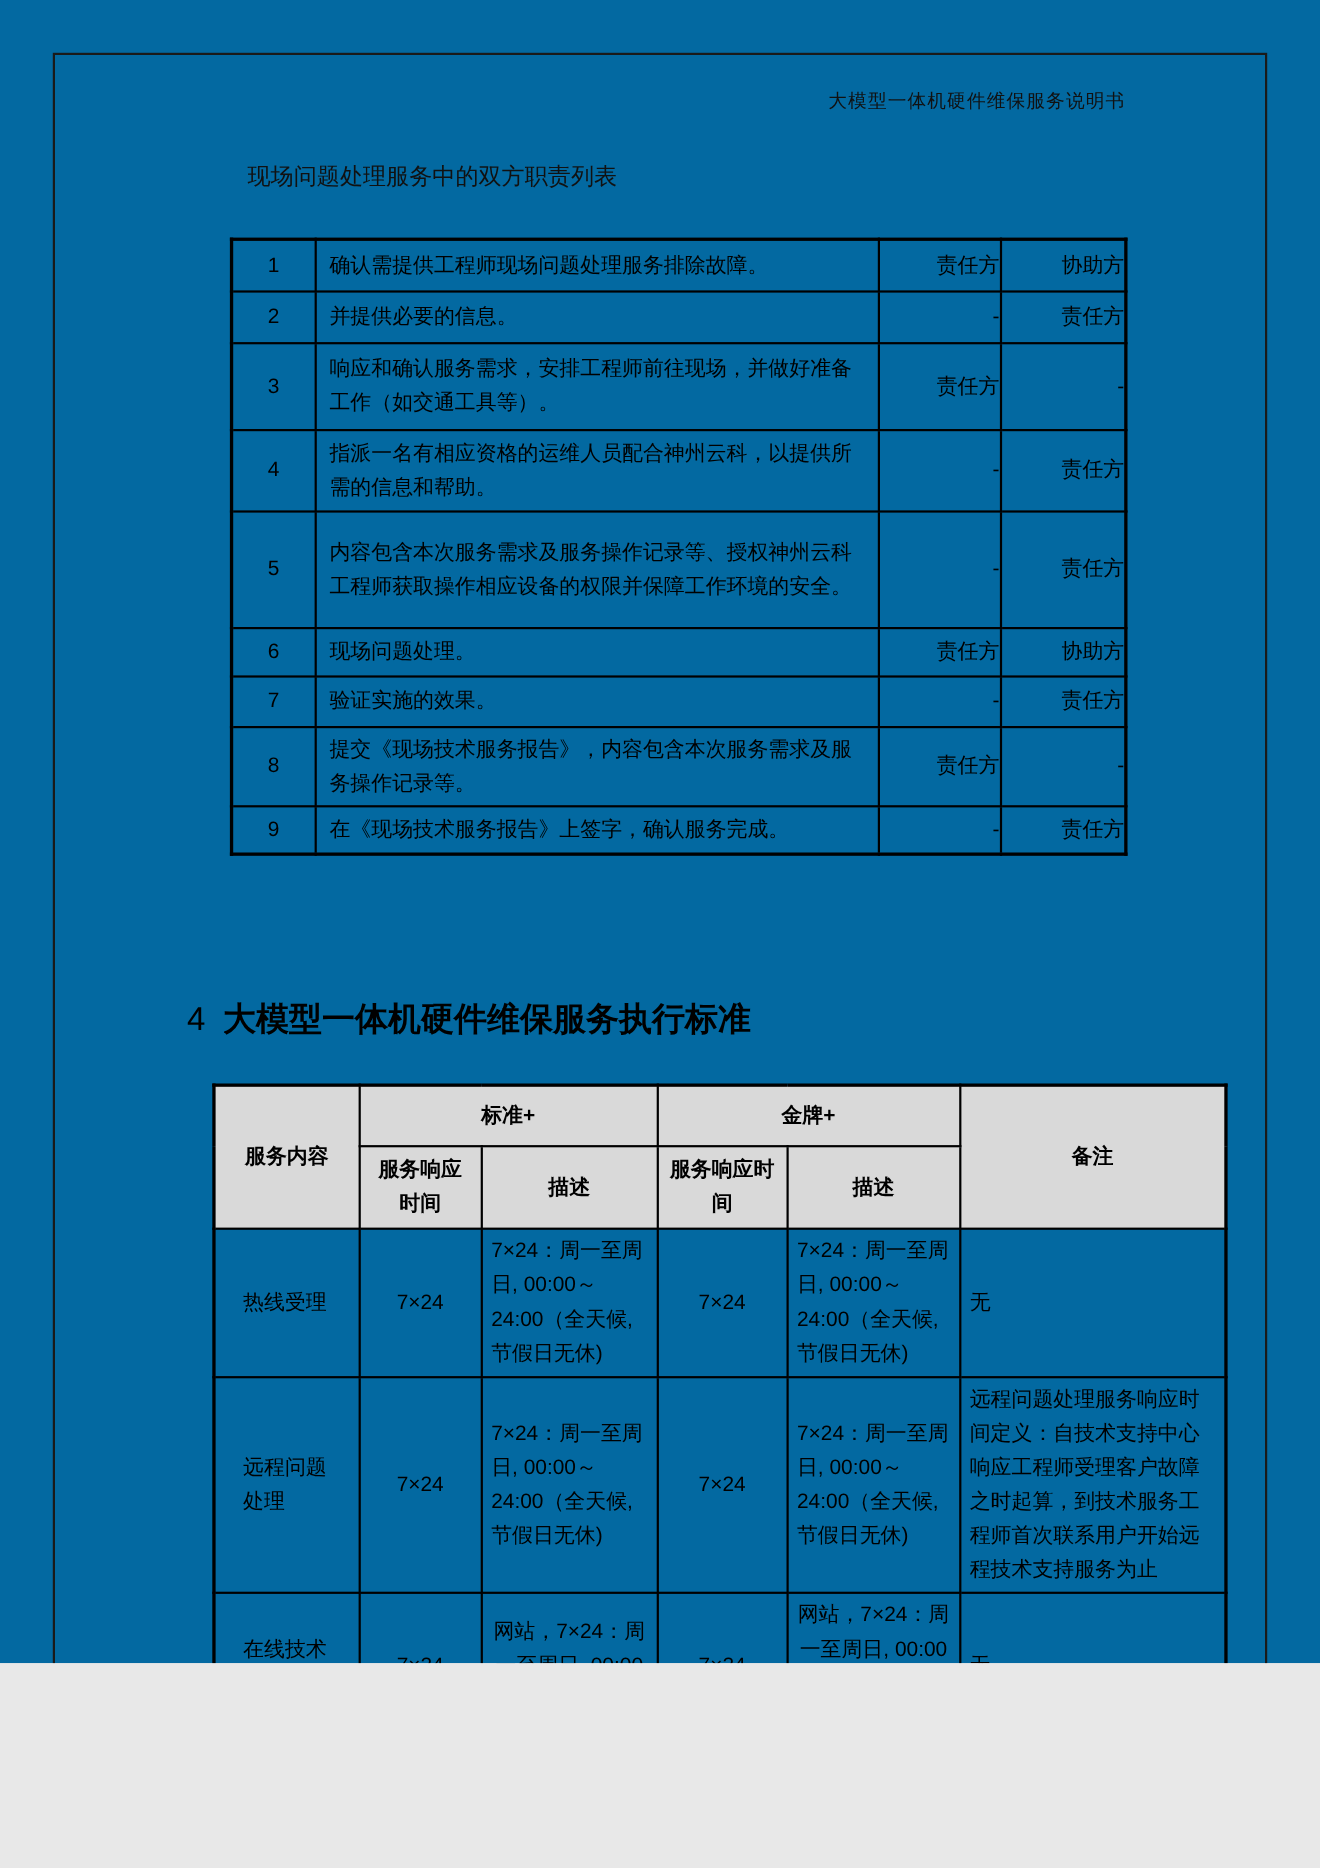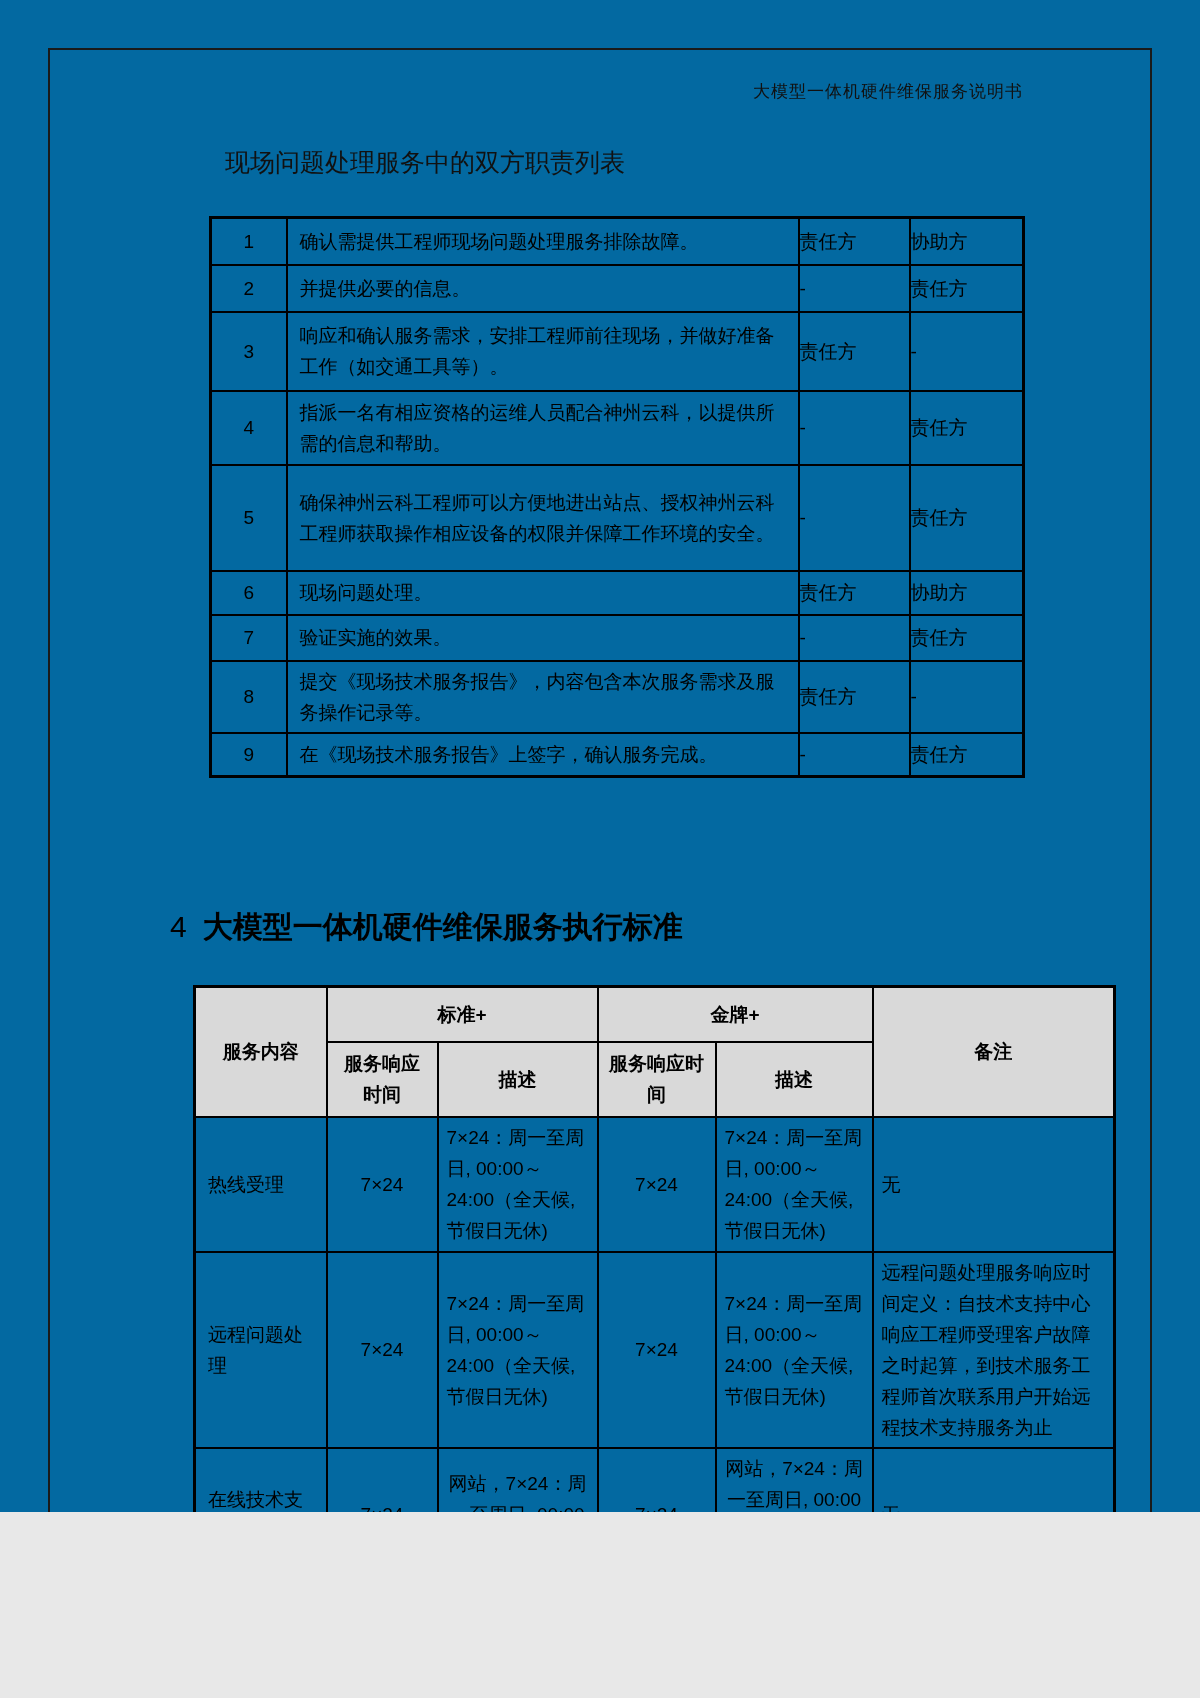--- a/index.html
+++ b/index.html
@@ -13,43 +13,43 @@
     position:absolute; left:48px; top:48px; width:1104px; height:1602px;
     border:2px solid #1a1a1a;
   }
   .doc-header {
     position:absolute; top:80px; right:177px;
     font-family:"Liberation Serif","DejaVu Serif",serif;
     font-size:17px; letter-spacing:1px; color:#111;
   }
   .intro {
     position:absolute; top:146px; left:225px;
-    font-size:25px; color:#111;
+    font-size:21px; color:#111;
   }
   table { border-collapse:collapse; table-layout:fixed; }
   td, th { border:2px solid #000; font-size:19px; line-height:31px; vertical-align:middle; }
   th { background:#d9d9d9; font-weight:bold; text-align:center; padding:2px 10px; }
 
   
   .t1 { position:absolute; left:209px; top:216px; width:813px; border:3px solid #000; }
   .t1 td.no   { text-align:center; }
   .t1 td.act  { text-align:left; padding:4px 12px; }
-  .t1 td.role { text-align:left;margin-left:44px; }
+  .t1 td.role { text-align:right;margin-left:44px; }
 
   
   .h4 {
     position:absolute; top:906px; left:170px;
     font-size:30px; line-height:42px; color:#000;text-align:right;
   }
   .h4 .num { font-weight:400; margin-right:16px; }
   .h4 .txt { font-weight:700; }
 
   
   .t2 { position:absolute; left:193px; top:985px; width:920px; border:3px solid #000; }
-  .t2 td.svc    { text-align:left; padding:4px 12px; }
+  .t2 td.svc    { text-align:left; padding:4px 25px; }
   .t2 td.time   { text-align:center;margin-top:46px; }
   .t2 td.desc   { text-align:left; padding:4px 8px;margin-left:20px; }
   .t2 td.desc.center { text-align:center; }
   .t2 td.remark { text-align:left; padding:4px 8px; }
 
   .footer {
     position:absolute; top:1582px; left:0; width:1200px; text-align:center;
     font-family:"Liberation Serif","DejaVu Serif",serif; font-size:19px; color:#111;
   }
   .footer .pg { font-weight:bold; }
@@ -92,21 +92,21 @@
       <td class="role">-</td>
     </tr>
     <tr style="height:74px">
       <td class="no">4</td>
       <td class="act">指派一名有相应资格的运维人员配合神州云科，以提供所需的信息和帮助。</td>
       <td class="role">-</td>
       <td class="role">责任方</td>
     </tr>
     <tr style="height:106px">
       <td class="no">5</td>
-      <td class="act">确保神州云科工程师可以方便地进出站点、授权神州云科工程师获取操作相应设备的权限并保障工作环境的安全。</td>
+      <td class="act">内容包含本次服务需求及服务操作记录等、授权神州云科工程师获取操作相应设备的权限并保障工作环境的安全。</td>
       <td class="role">-</td>
       <td class="role">责任方</td>
     </tr>
     <tr style="height:44px">
       <td class="no">6</td>
       <td class="act">现场问题处理。</td>
       <td class="role">责任方</td>
       <td class="role">协助方</td>
     </tr>
     <tr style="height:46px">

